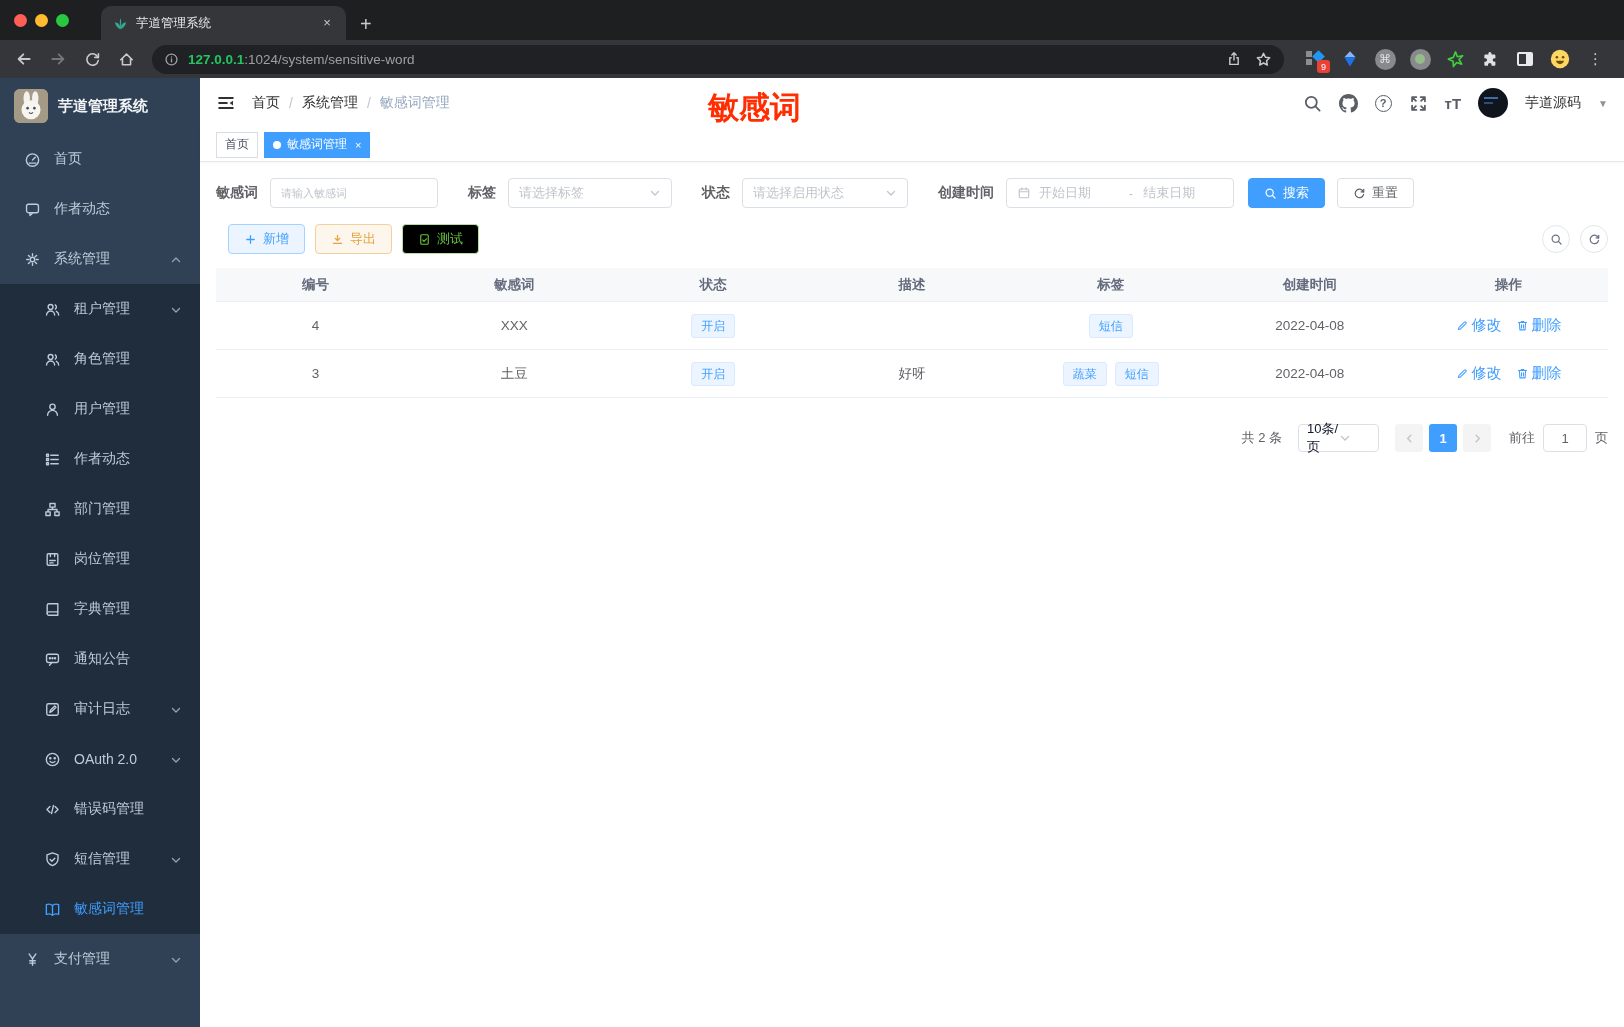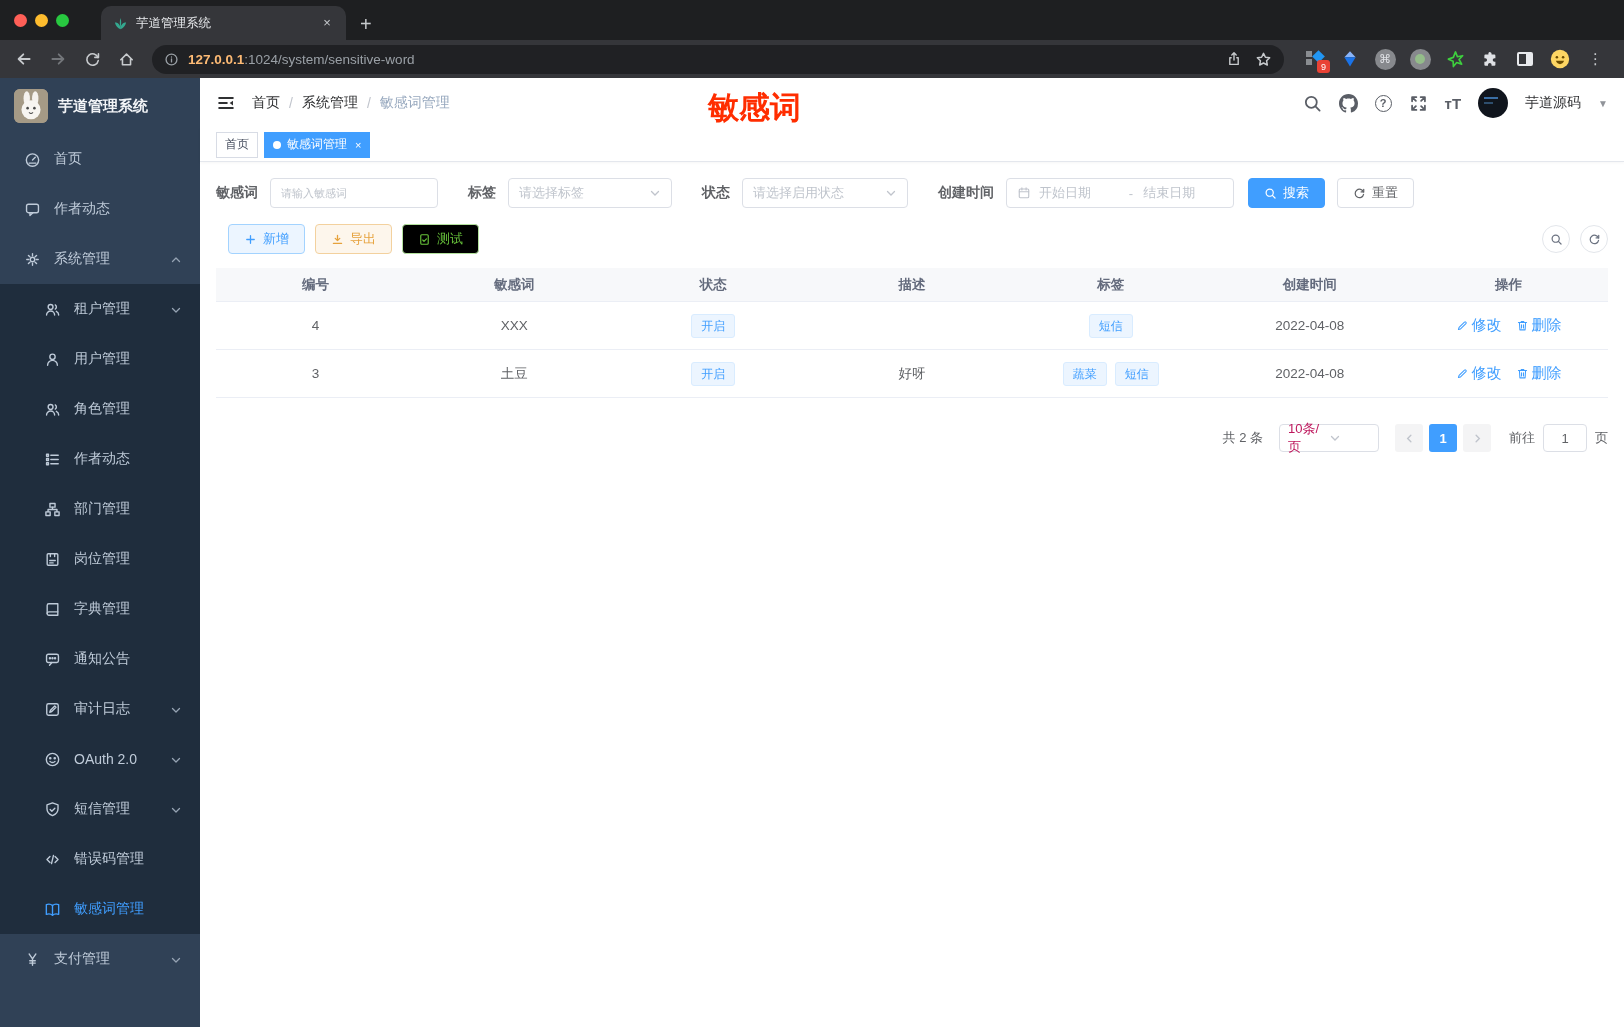--- a/index.html
+++ b/index.html
@@ -16,21 +16,21 @@
   .btab-title { flex:1; white-space:nowrap; overflow:hidden; }
   .tab-close { color:#c7cacd; font-size:13px; width:18px; height:18px; line-height:18px;
     text-align:center; border-radius:50%; }
   .newtab { color:#c7cacd; font-size:20px; margin:0 0 6px 14px; line-height:20px; }
   .toolbar { height:38px; background:#35363a; display:flex; align-items:center; padding:0 10px; gap:6px; }
   .navbtn { width:28px; height:28px; display:flex; align-items:center; justify-content:center; color:#c7cacd; }
   .navbtn.dim { color:#73767a; }
   .urlbar { flex:1; height:29px; background:#202124; border-radius:15px; display:flex;
     align-items:center; padding:0 12px; margin:0 6px; gap:9px; }
   .url-text { font-size:13.5px; color:#9aa0a6; }
-  .url-text b { color:#fdba74; font-weight:700; }
+  .url-text b { color:#22c55e; font-weight:700; }
   .url-spacer { flex:1; }
   .exts { display:flex; align-items:center; gap:13px; padding:0 8px; }
   .ext { position:relative; width:22px; height:22px; display:flex; align-items:center; justify-content:center; }
   .sq { position:absolute; width:6px; height:6px; background:#8a8d91; }
   .sq1 { left:2px; top:3px; } .sq2 { left:2px; top:11px; }
   .diamond { position:absolute; right:3px; top:4px; width:9px; height:9px; background:#2196f3; transform:rotate(45deg); }
   .ext-badge { position:absolute; right:-4px; bottom:-3px; min-width:13px; height:13px; background:#e94235;
     color:#fff; font-size:9px; border-radius:3px; display:flex; align-items:center; justify-content:center; padding:0 2px; }
   .circle-gray { width:21px; height:21px; border-radius:50%; background:#87898d; color:#dfe1e5;
     display:flex; align-items:center; justify-content:center; font-size:12px; }
@@ -127,22 +127,22 @@
     border:1px solid #d9ecff; color:#409eff; border-radius:3px; font-size:12px; }
   .chip + .chip { margin-left:8px; }
   .oplink { color:#409eff; display:inline-flex; align-items:center; gap:3px; cursor:pointer; font-size:15px; }
   .oplink + .oplink { margin-left:14px; }
   .oplink svg { width:13px; height:13px; }
 
   
   .pager { margin-top:26px; display:flex; align-items:center; justify-content:flex-end;
     font-size:13px; color:#606266; gap:0; }
   .pg-total { margin-right:16px; }
-  .pg-size { width:100px; height:28px; border:1px solid #dcdfe6; border-radius:4px; display:flex;
-    align-items:center; padding:0 8px; margin-right:16px; color:#be185d; }
+  .pg-size { width:81px; height:28px; border:1px solid #dcdfe6; border-radius:4px; display:flex;
+    align-items:center; padding:0 8px; margin-right:16px; color:#0f172a; }
   .pg-size span { flex:1; }
   .pg-btn { width:28px; height:28px; border-radius:3px; background:#f4f4f5; color:#c0c4cc;
     display:flex; align-items:center; justify-content:center; margin-right:6px; }
   .pg-btn svg { width:11px; height:11px; }
   .pg-num { width:28px; height:28px; border-radius:3px; background:#409eff; color:#fff;
     display:flex; align-items:center; justify-content:center; margin-right:6px; font-weight:600; }
   .pg-goto { display:flex; align-items:center; gap:8px; margin-left:18px; }
   .pg-goto input { width:44px; height:28px; border:1px solid #dcdfe6; border-radius:4px;
     text-align:center; font-size:13px; color:#606266; outline:none; font-family:inherit; }
 </style>
@@ -312,34 +312,34 @@
             </svg>
           </span>
           <span class="ml">租户管理</span>
           <span class="chev down"><svg viewBox="0 0 12 12" fill="none" stroke="currentColor" stroke-width="1.3" stroke-linecap="round" stroke-linejoin="round">
               <path d="M2.5 4.5L6 8l3.5-3.5"></path>
             </svg></span>
         </div>
         <div class="m-item sub">
           <span class="mi">
             <svg viewBox="0 0 16 16" fill="none" stroke="currentColor" stroke-width="1.3" stroke-linecap="round" stroke-linejoin="round">
+              <circle cx="6.2" cy="5.6" r="2.3"></circle>
+              <path d="M2.4 13.2a3.8 3.8 0 0 1 7.6 0M10.6 3.7a2.3 2.3 0 0 1 0 3.9M11.6 9.7a3.8 3.8 0 0 1 2.2 3.5"></path>
+            </svg>
+          </span>
+          <span class="ml">角色管理</span>
+        </div>
+        <div class="m-item sub">
+          <span class="mi">
+            <svg viewBox="0 0 16 16" fill="none" stroke="currentColor" stroke-width="1.3" stroke-linecap="round" stroke-linejoin="round">
               <circle cx="8" cy="5.4" r="2.5"></circle>
               <path d="M3.4 13.4a4.6 4.6 0 0 1 9.2 0"></path>
             </svg>
           </span>
           <span class="ml">用户管理</span>
-        </div>
-        <div class="m-item sub">
-          <span class="mi">
-            <svg viewBox="0 0 16 16" fill="none" stroke="currentColor" stroke-width="1.3" stroke-linecap="round" stroke-linejoin="round">
-              <circle cx="6.2" cy="5.6" r="2.3"></circle>
-              <path d="M2.4 13.2a3.8 3.8 0 0 1 7.6 0M10.6 3.7a2.3 2.3 0 0 1 0 3.9M11.6 9.7a3.8 3.8 0 0 1 2.2 3.5"></path>
-            </svg>
-          </span>
-          <span class="ml">角色管理</span>
         </div>
         <div class="m-item sub">
           <span class="mi">
             <svg viewBox="0 0 16 16" fill="none" stroke="currentColor" stroke-width="1.3" stroke-linecap="round" stroke-linejoin="round">
               <path d="M6.4 4h7M6.4 8h7M6.4 12h7"></path>
               <rect x="2.4" y="3.1" width="1.8" height="1.8"></rect>
               <rect x="2.4" y="7.1" width="1.8" height="1.8"></rect>
               <rect x="2.4" y="11.1" width="1.8" height="1.8"></rect>
             </svg>
           </span>
@@ -408,36 +408,36 @@
             </svg>
           </span>
           <span class="ml">OAuth 2.0</span>
           <span class="chev down"><svg viewBox="0 0 12 12" fill="none" stroke="currentColor" stroke-width="1.3" stroke-linecap="round" stroke-linejoin="round">
               <path d="M2.5 4.5L6 8l3.5-3.5"></path>
             </svg></span>
         </div>
         <div class="m-item sub">
           <span class="mi">
             <svg viewBox="0 0 16 16" fill="none" stroke="currentColor" stroke-width="1.3" stroke-linecap="round" stroke-linejoin="round">
+              <path d="M5.6 5.2L2.8 8l2.8 2.8M10.4 5.2L13.2 8l-2.8 2.8M8.9 4.2L7.1 11.8"></path>
+            </svg>
+          </span>
+          <span class="ml">错误码管理</span>
+        </div>
+        <div class="m-item sub">
+          <span class="mi">
+            <svg viewBox="0 0 16 16" fill="none" stroke="currentColor" stroke-width="1.3" stroke-linecap="round" stroke-linejoin="round">
               <path d="M8 1.8l5.2 1.9v3.5c0 3.7-3.3 5.7-5.2 6.5-1.9-.8-5.2-2.8-5.2-6.5V3.7z"></path>
               <path d="M5.8 8l1.6 1.6 2.8-2.8"></path>
             </svg>
           </span>
           <span class="ml">短信管理</span>
           <span class="chev down"><svg viewBox="0 0 12 12" fill="none" stroke="currentColor" stroke-width="1.3" stroke-linecap="round" stroke-linejoin="round">
               <path d="M2.5 4.5L6 8l3.5-3.5"></path>
             </svg></span>
-        </div>
-        <div class="m-item sub">
-          <span class="mi">
-            <svg viewBox="0 0 16 16" fill="none" stroke="currentColor" stroke-width="1.3" stroke-linecap="round" stroke-linejoin="round">
-              <path d="M5.6 5.2L2.8 8l2.8 2.8M10.4 5.2L13.2 8l-2.8 2.8M8.9 4.2L7.1 11.8"></path>
-            </svg>
-          </span>
-          <span class="ml">错误码管理</span>
         </div>
         <div class="m-item sub active">
           <span class="mi">
             <svg viewBox="0 0 16 16" fill="none" stroke="currentColor" stroke-width="1.3" stroke-linecap="round" stroke-linejoin="round">
               <path d="M8 4.2C6.6 3 3.9 2.8 2.2 3.4v9.2C3.9 12 6.6 12.2 8 13.4c1.4-1.2 4.1-1.4 5.8-.8V3.4C12.1 2.8 9.4 3 8 4.2z"></path>
               <path d="M8 4.2v9.2"></path>
             </svg>
           </span>
           <span class="ml">敏感词管理</span>
         </div>

